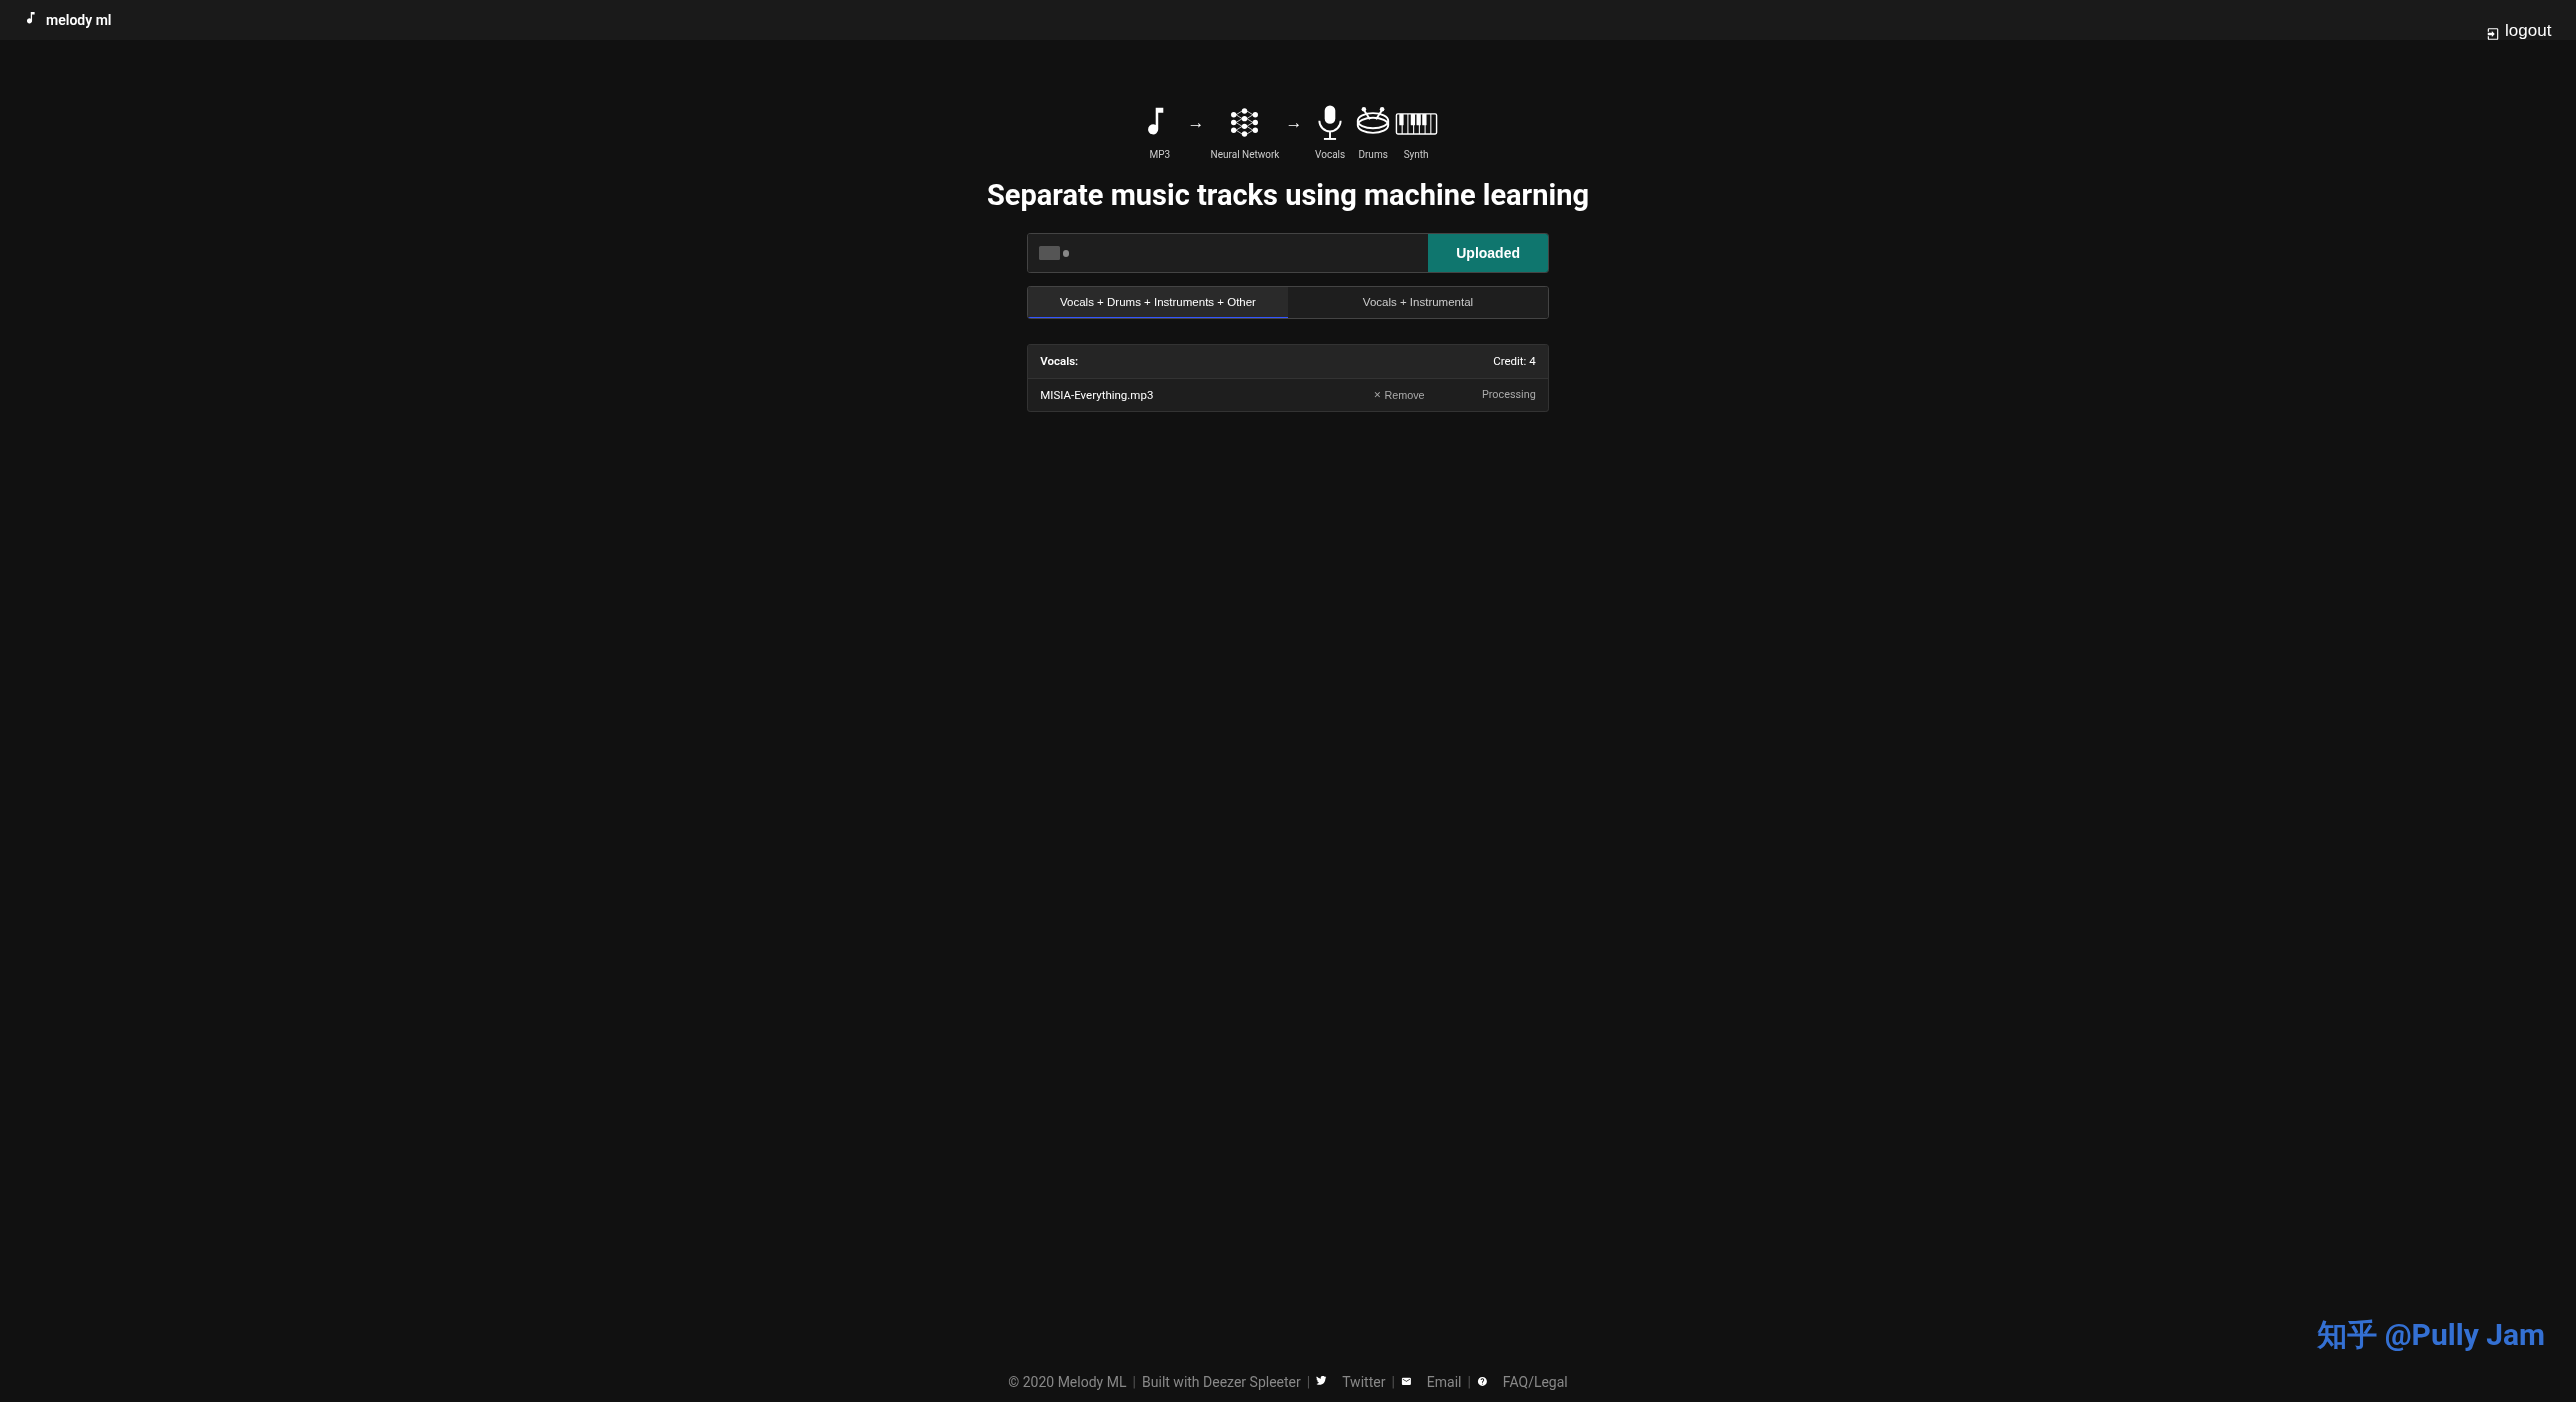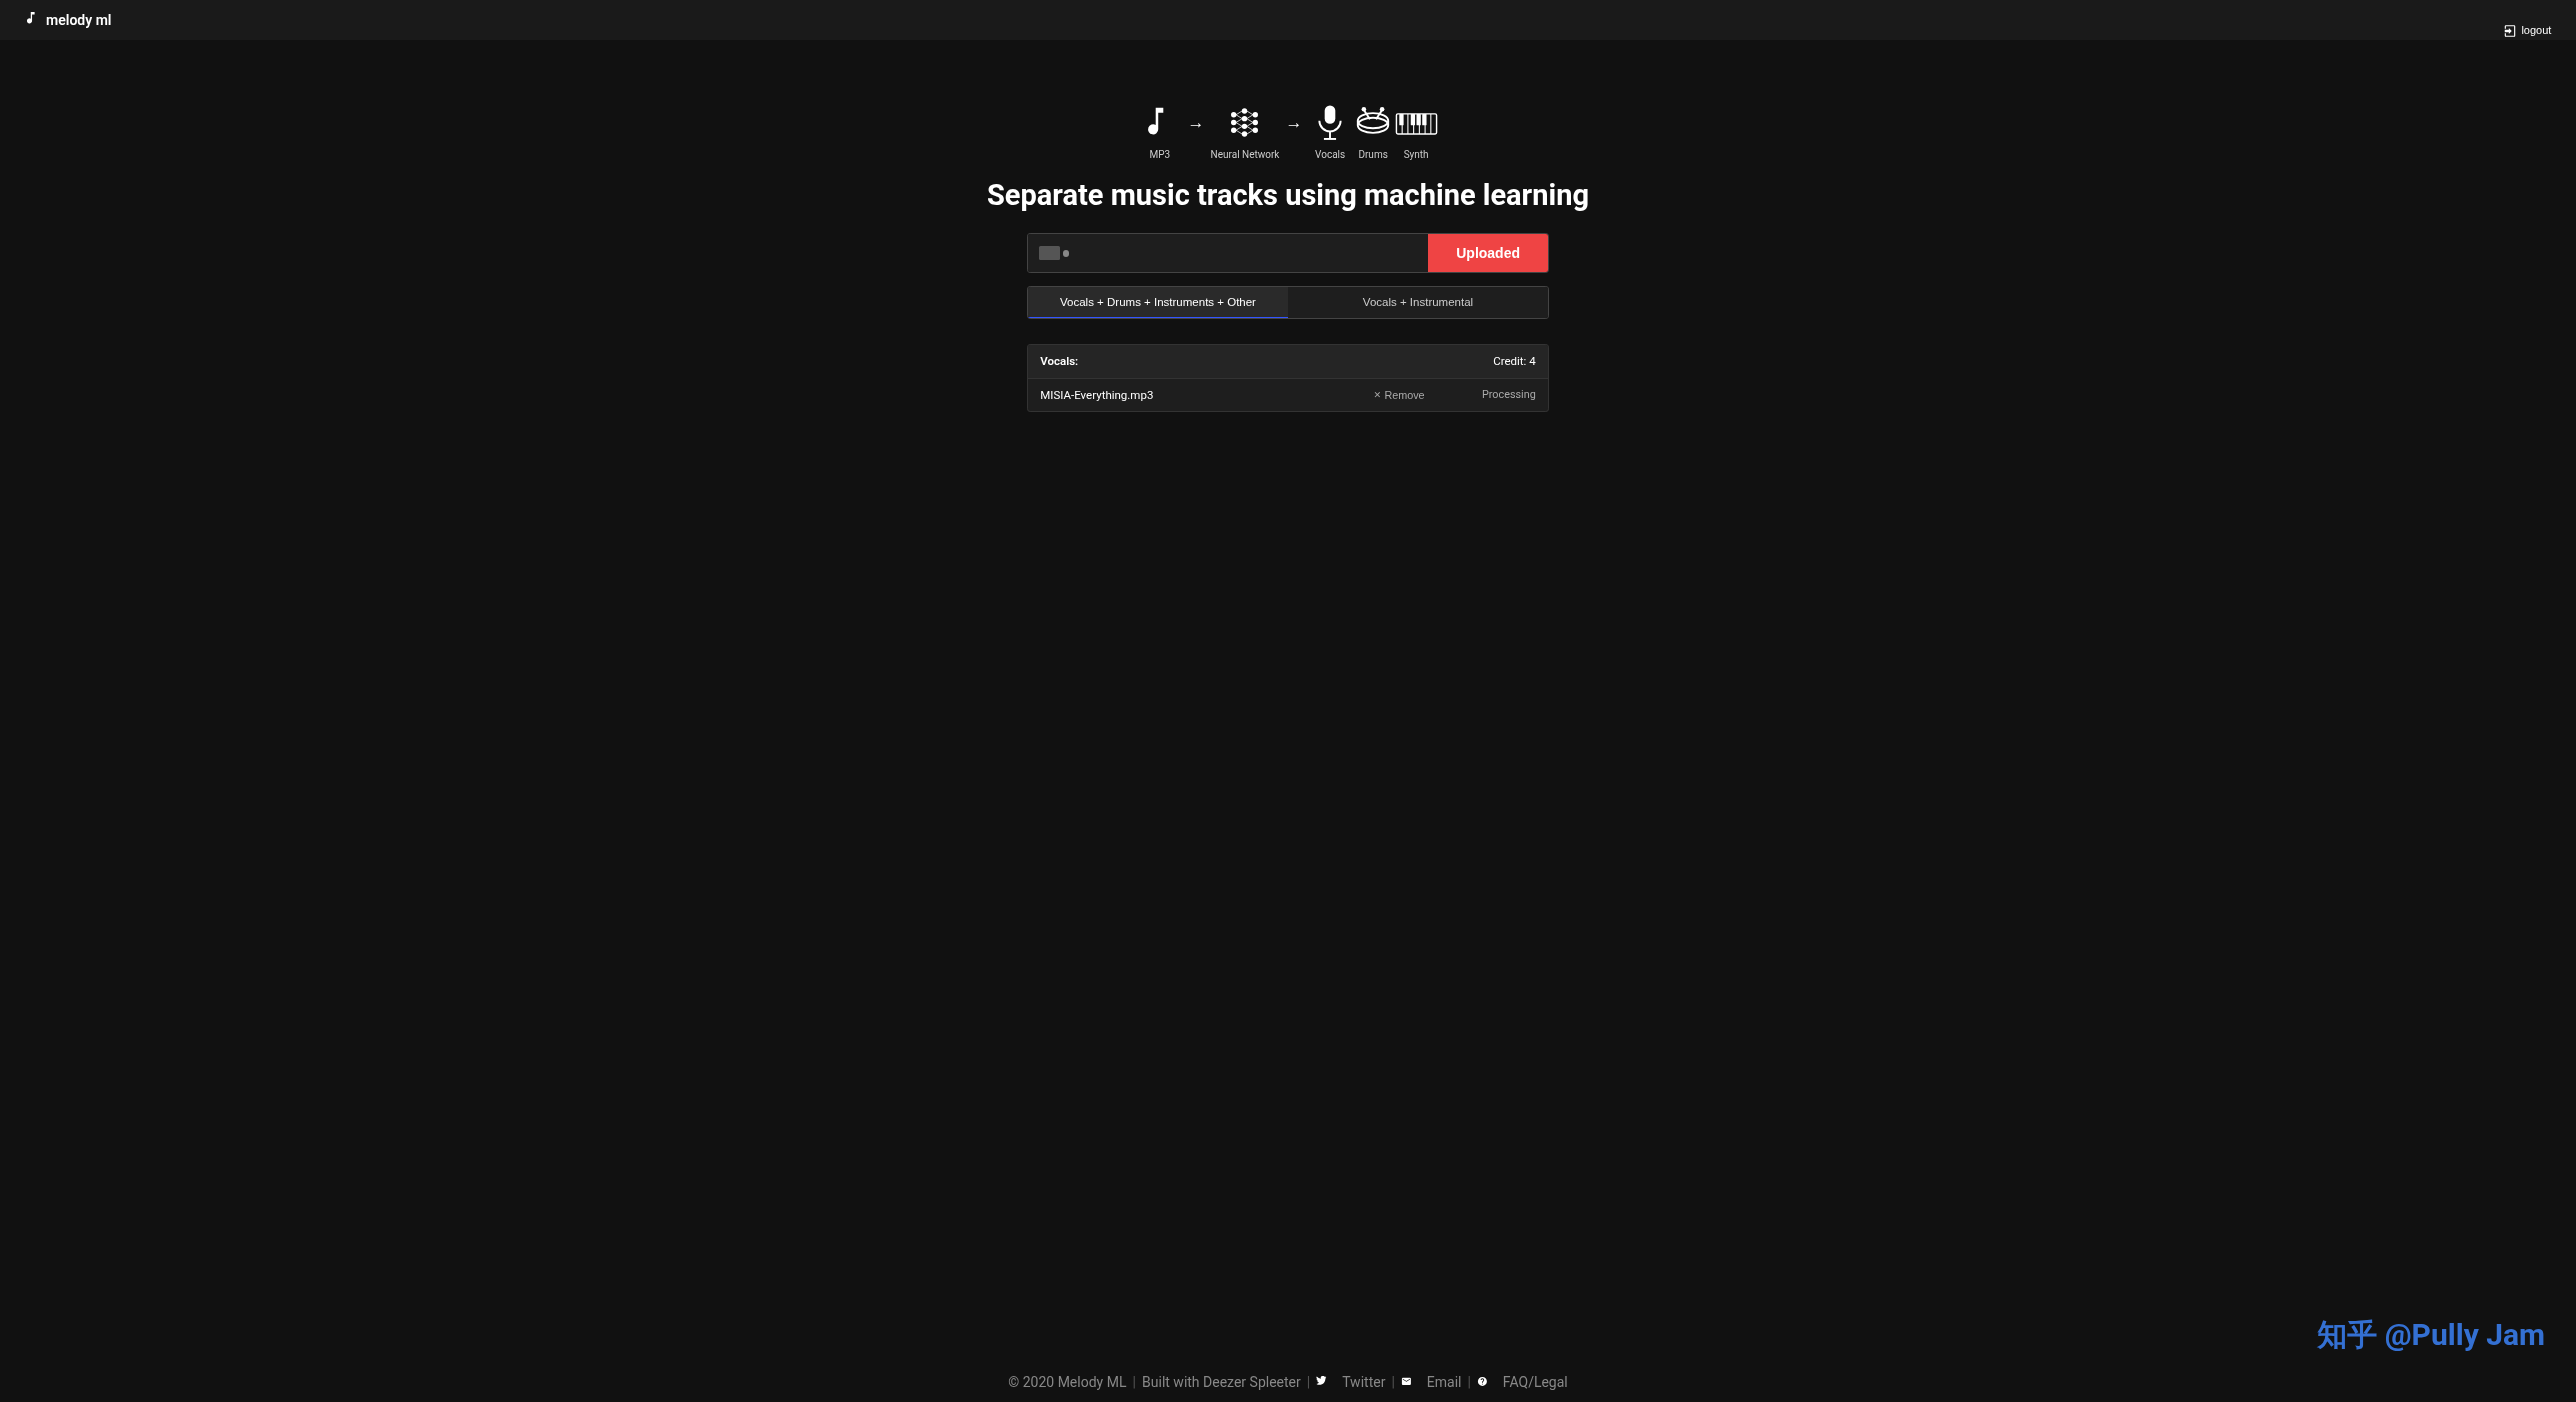--- a/index.html
+++ b/index.html
@@ -29,23 +29,23 @@
       gap: 6.1px;
       font-size: 14px;
       font-weight: 600;
       color: #ffffff;
     }
     .navbar-brand .music-icon {
       font-size: 15.4px;
     }
     .navbar-logout {
       display: flex;
-      align-items: flex-start;
+      align-items: flex-end;
       gap: 4.6px;
-      font-size: 11px;
+      font-size: 17px;
       color: #ffffff;
       cursor: pointer;
       background: none;
       border: none;
       color: #ffffff;
       margin-top: 22px;
     }
 
     
     .main-content {
@@ -127,21 +127,21 @@
       background: #555;
       border-radius: 1.5px;
     }
     .upload-icon-placeholder .gray-dot {
       width: 6.1px;
       height: 6.1px;
       background: #888;
       border-radius: 50%;
     }
     .upload-button {
-      background: #ef4444;
+      background: #0f766e;
       color: #ffffff;
       border: none;
       padding: 0 28px;
       font-size: 14px;
       font-weight: 600;
       cursor: pointer;
       height: 100%;
       white-space: nowrap;
     }
 

